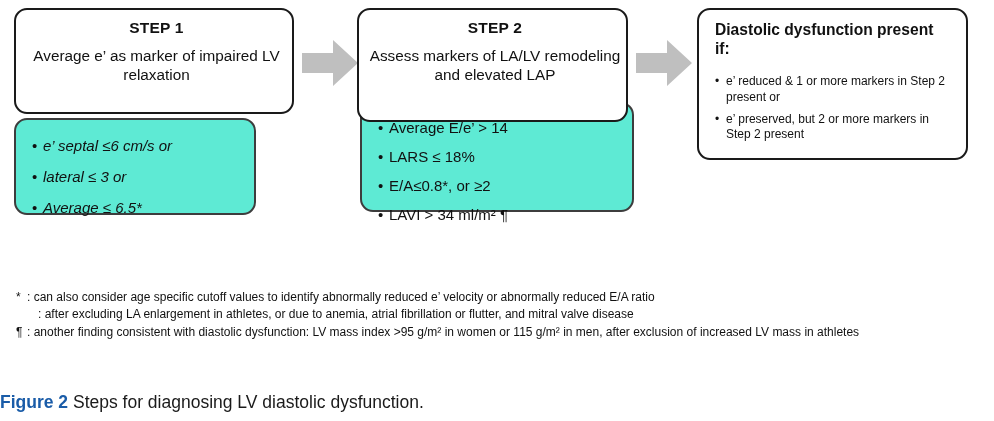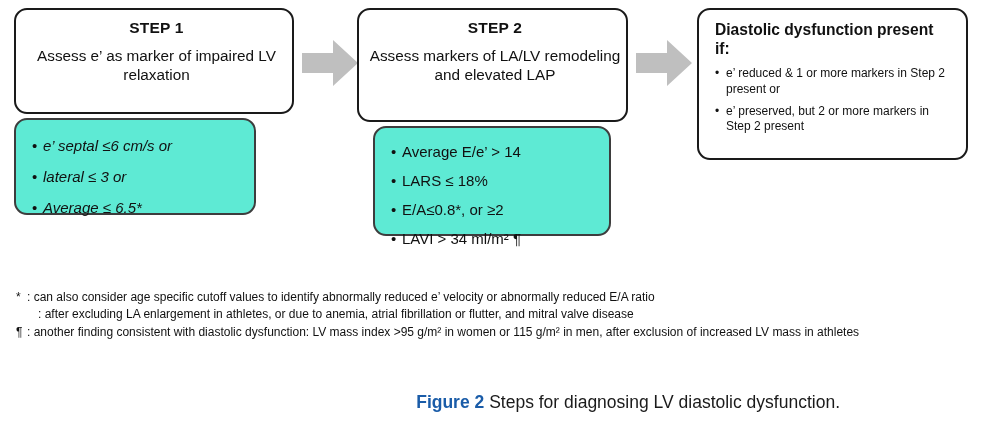--- a/index.html
+++ b/index.html
@@ -81,21 +81,21 @@
   #step1-bullets li { font-style: italic; margin-bottom: 16px; }
   #step2-bullets { position: absolute; left: 16px; top: 16px; right: 6px; }
   #step2-bullets li { font-style: normal; margin-bottom: 14px; }
 
   
   #result-box { padding: 11px 14px 0 16px; }
   #result-title {
     font-weight: bold;
     font-size: 15.6px;
     line-height: 1.2;
-    margin-bottom: 8px;
+    margin-bottom: 16px;
   }
   #result-bullets { list-style: none; margin: 0; padding: 0; }
   #result-bullets li {
     position: relative;
     padding-left: 11px;
     font-size: 12px;
     line-height: 1.27;
     margin-bottom: 7px;
   }
   #result-bullets li::before {
@@ -124,21 +124,21 @@
   #footnotes .fn-wrap { white-space: normal; }
   .fn-mark { display: inline-block; min-width: 11px; }
   .fn-indent { padding-left: 11px; }
 
   
   #caption {
     position: absolute;
     left: 0;
     top: 392px;
     width: 840px;
-    text-align: right;
+    text-align: left;
     font-size: 17.5px;
   }
   #caption-label {
     color: #1a5ca8;
     font-weight: bold;
   }
   #caption-text { color: #1a1a1a; }
 </style>
 </head>
 <body>
@@ -148,30 +148,30 @@
   <div class="flow-box box-gray" id="step1-gray" style="left:14px; top:118px; width:242px; height:97px;">
     <ul class="bullet-list" id="step1-bullets">
       <li>e’ septal ≤6 cm/s or</li>
       <li>lateral ≤ 3 or</li>
       <li>Average ≤ 6.5*</li>
     </ul>
   </div>
 
   <div class="flow-box box-white" id="step1-head" style="left:14px; top:8px; width:280px; height:106px;">
     <div class="step-title">STEP 1</div>
-    <div class="step-desc">Assess e’ as marker of impaired LV relaxation</div>
+    <div class="step-desc">Average e’ as marker of impaired LV relaxation</div>
   </div>
 
   <div class="flow-arrow" style="left:302px; top:40px; width:56px; height:46px;">
     <svg width="56" height="46" viewBox="0 0 56 46">
       <polygon points="0,13 31,13 31,0 56,23 31,46 31,33 0,33" fill="#bfbfbf"></polygon>
     </svg>
   </div>
 
-  <div class="flow-box box-gray" id="step2-gray" style="left:360px; top:126px; width:238px; height:110px;margin-left:13px;">
+  <div class="flow-box box-gray" id="step2-gray" style="left:360px; top:102px; width:274px; height:110px;">
     <ul class="bullet-list" id="step2-bullets">
       <li>Average E/e’ &gt; 14</li>
       <li>LARS ≤ 18%</li>
       <li>E/A≤0.8*, or  ≥2</li>
       <li>LAVI &gt; 34 ml/m²  ¶</li>
     </ul>
   </div>
 
   <div class="flow-box box-white" id="step2-head" style="left:357px; top:8px; width:271px; height:114px;">
     <div class="step-title">STEP 2</div>

